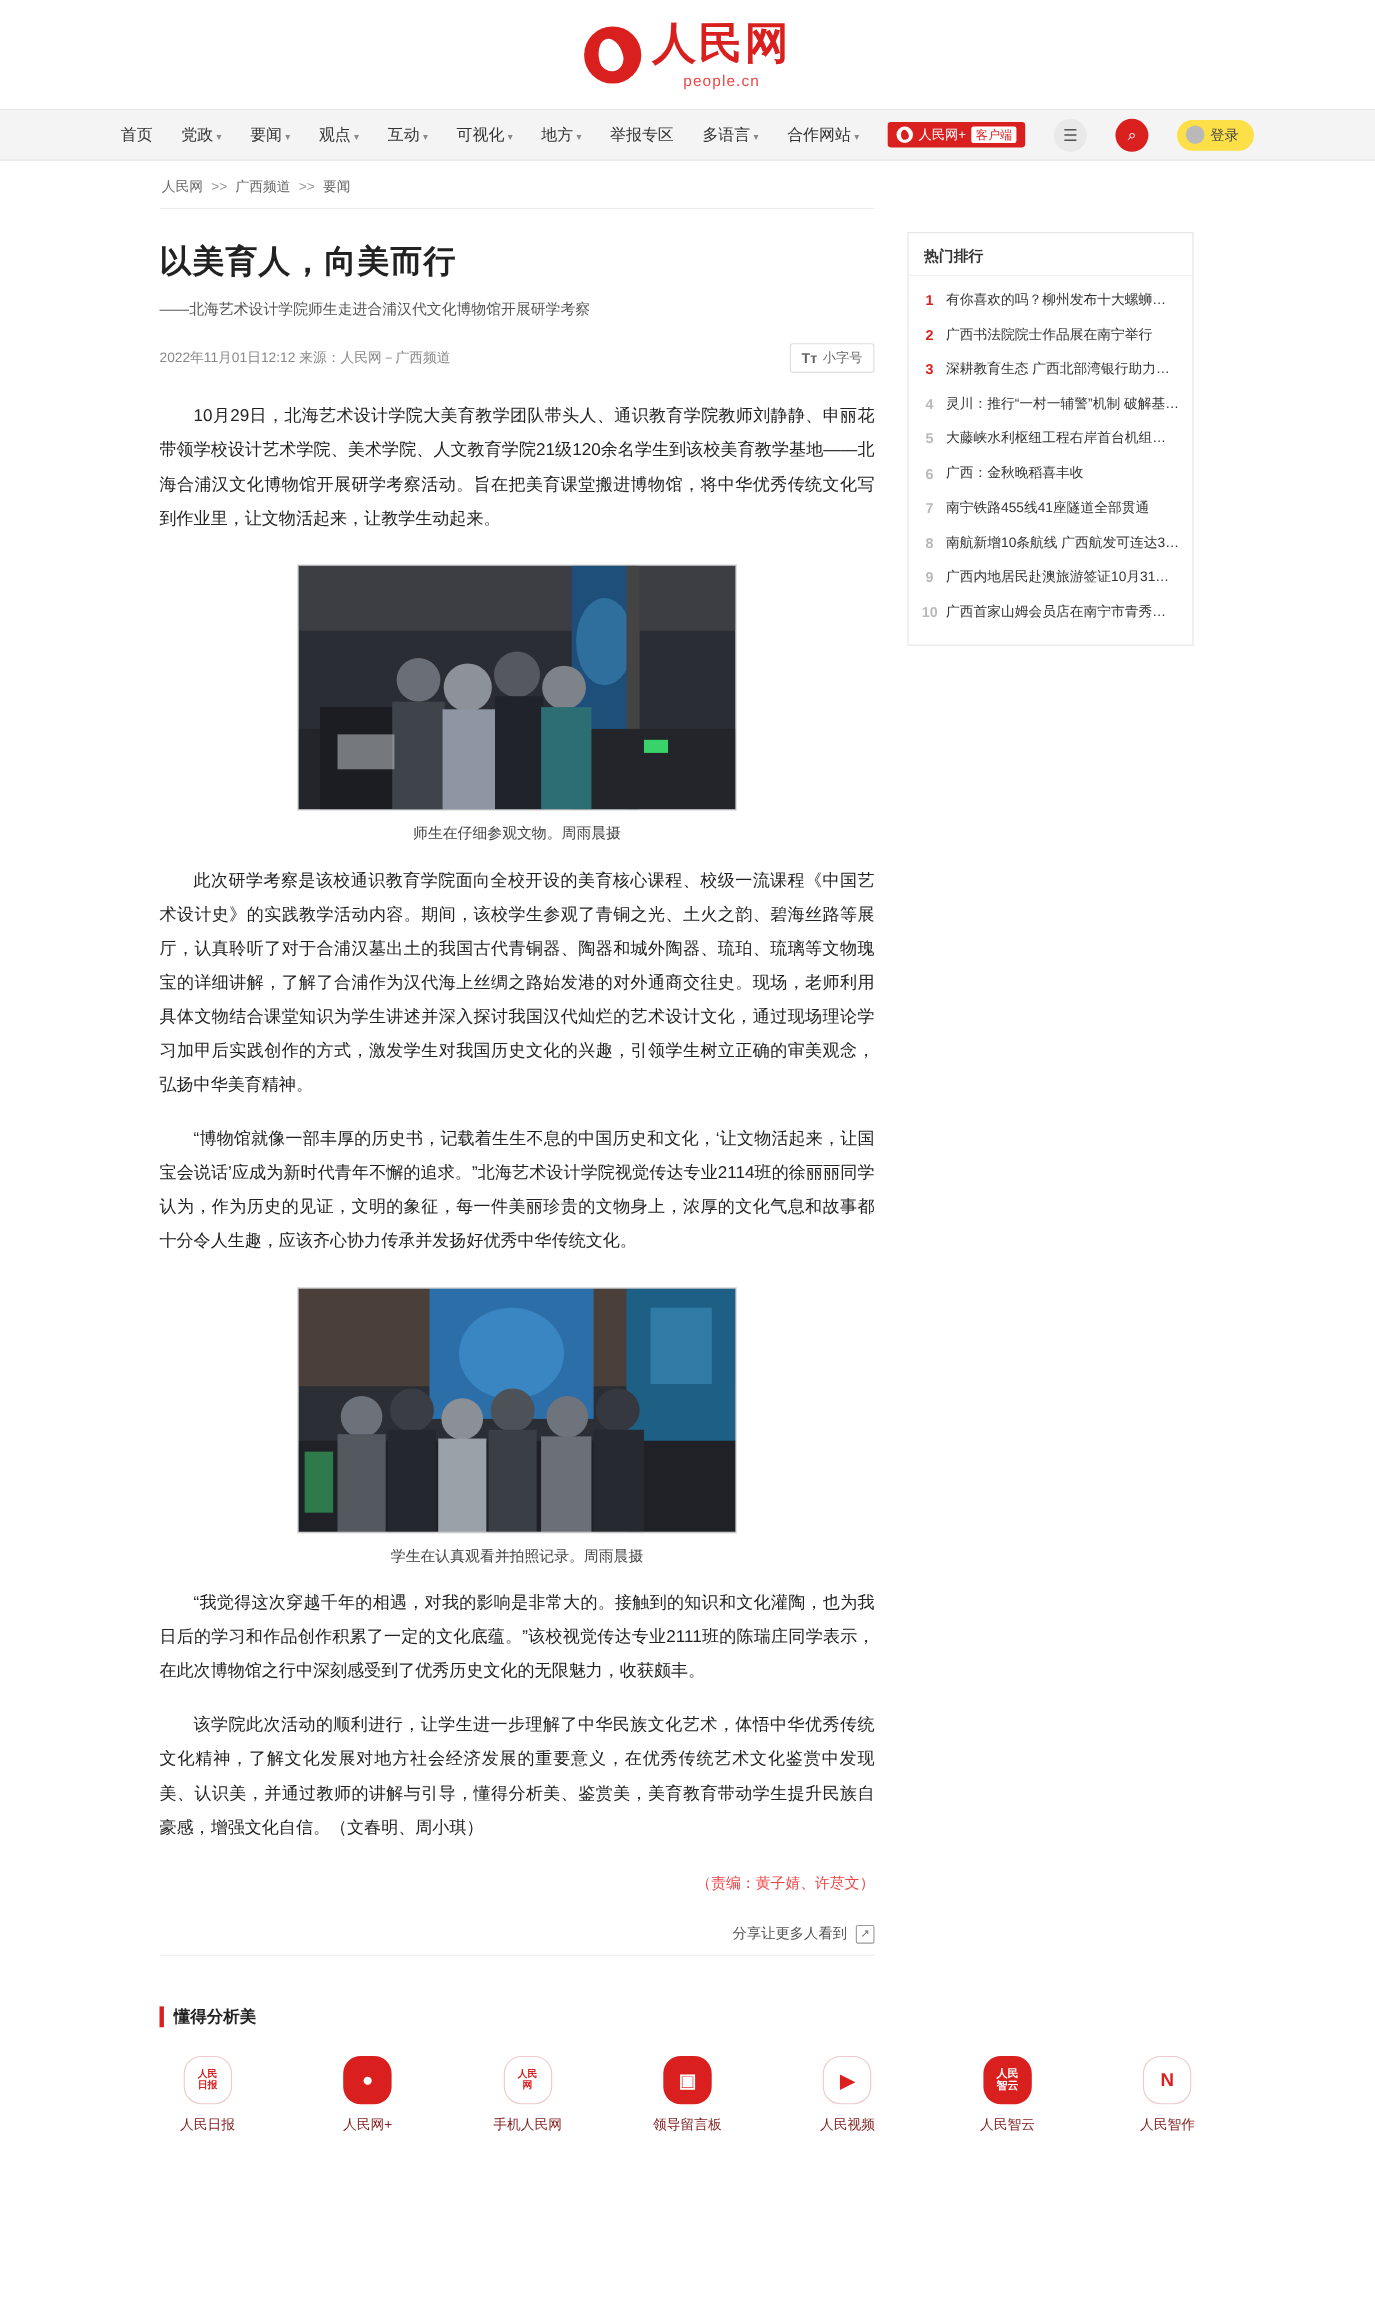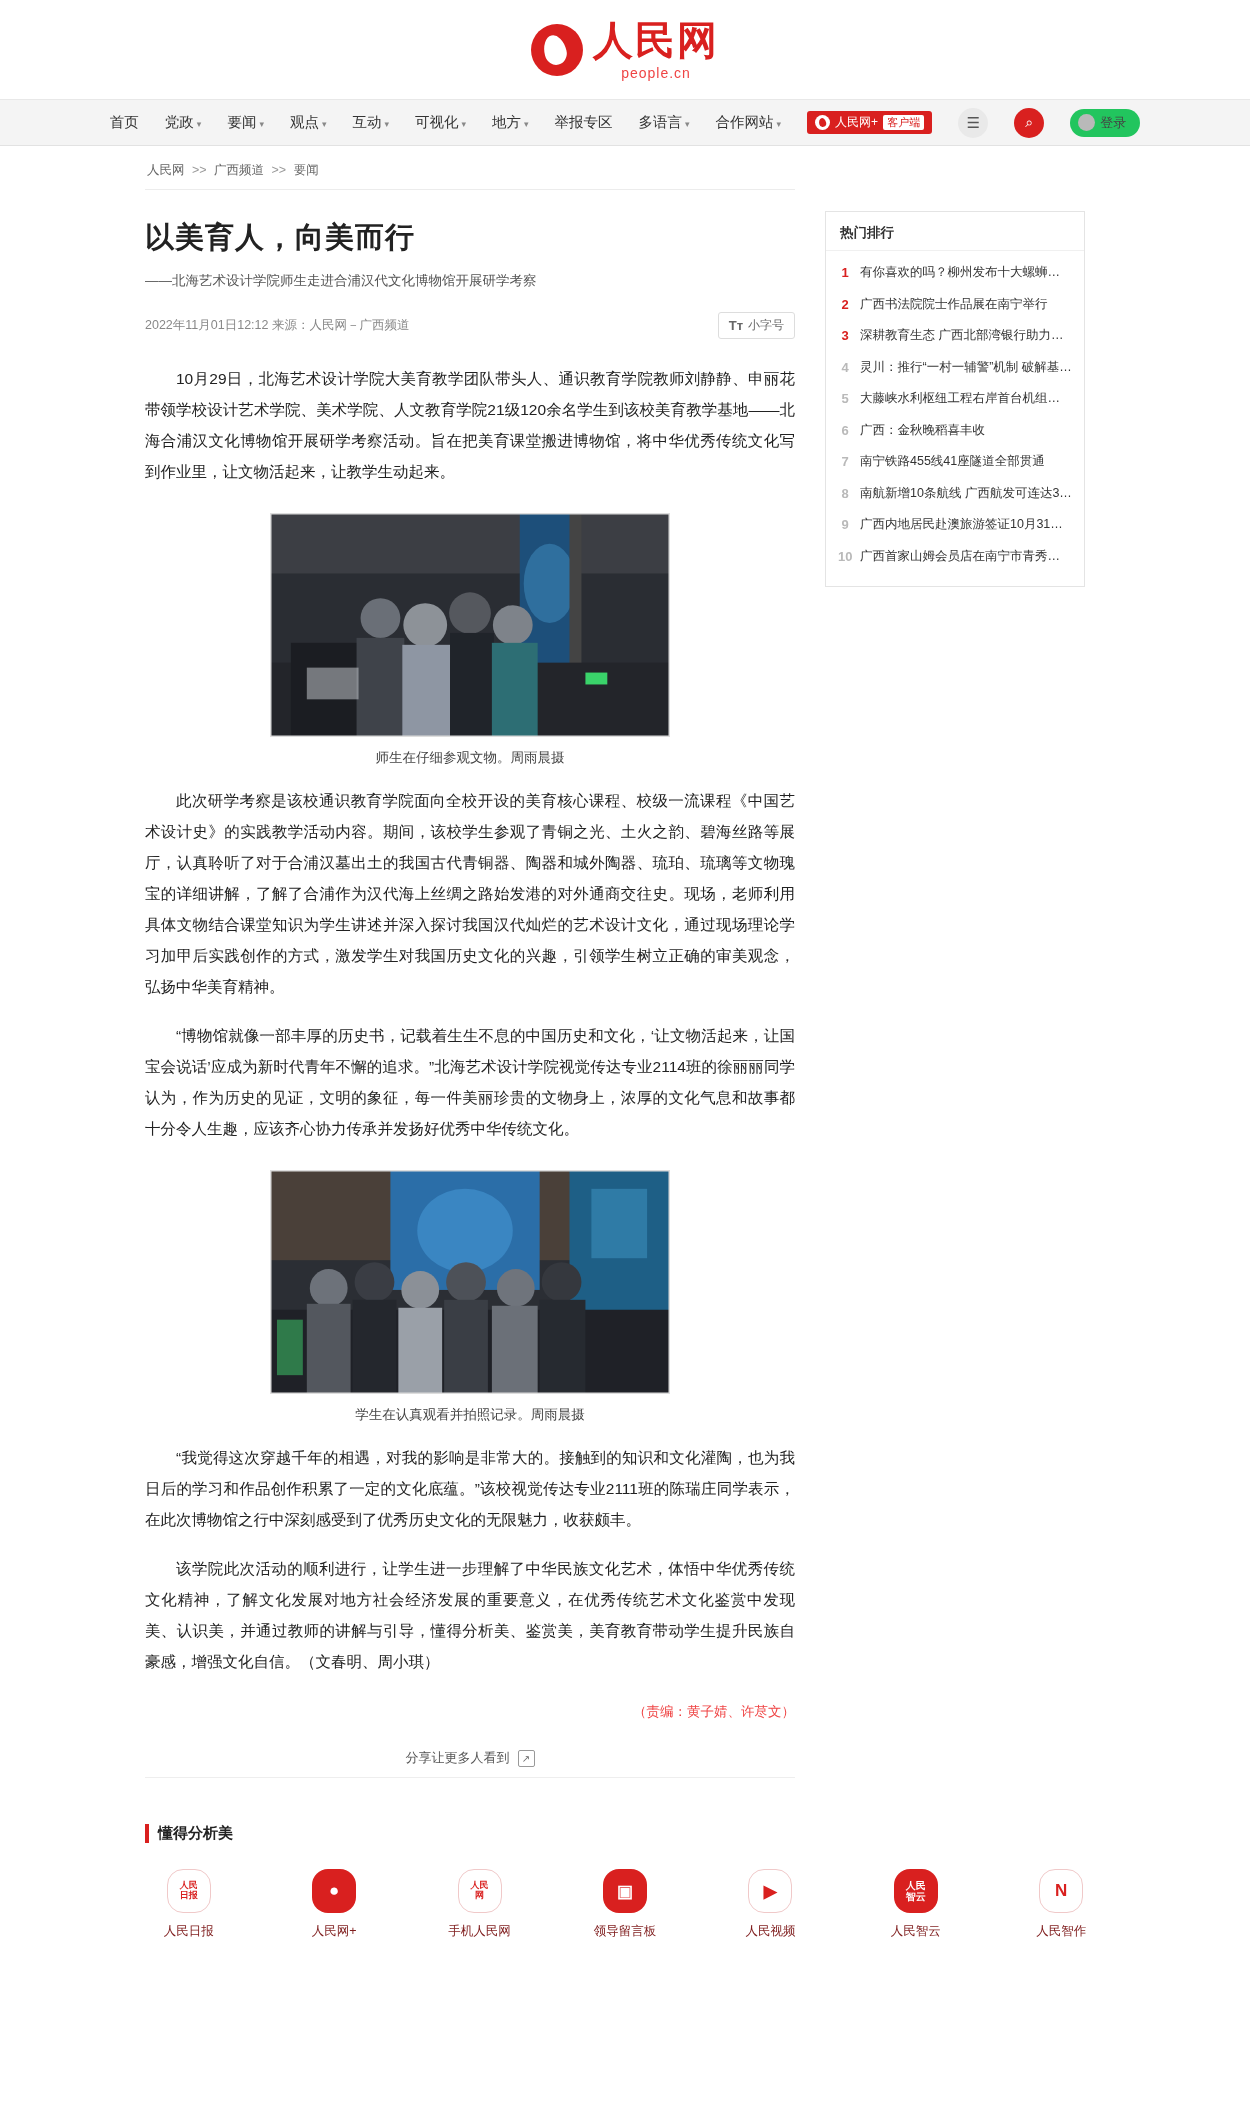--- a/index.html
+++ b/index.html
@@ -60,21 +60,21 @@
   }
   .nav-badge .sep { background:#fff; color:#d9201f; border-radius:2px; padding:0 4px; font-size:11px; }
   .icon-btn {
     width:30px; height:30px; border-radius:50%;
     display:flex; align-items:center; justify-content:center;
     cursor:pointer;
   }
   .icon-hamburger { background:#e9e9e9; color:#555; font-size:15px; }
   .icon-search { background:#d9201f; color:#fff; font-size:14px; }
   .login-btn {
-    background:#22c55e; border-radius:15px; padding:5px 14px 5px 8px;
+    background:#fde047; border-radius:15px; padding:5px 14px 5px 8px;
     display:flex; align-items:flex-start; gap:5px; font-size:13px; color:#444; cursor:pointer;
   }
   .login-btn .av {
     width:17px; height:17px; border-radius:50%; background:#b9b9b9;
   }
 
   
   .crumb-wrap { width:960px; margin:0 auto; padding:16px 0 10px; font-size:12.5px; color:#666;}
   .crumb-wrap span { margin:0 2px; }
   .crumb-sep { color:#999; }
@@ -109,21 +109,21 @@
   .photo {
     width:400px; height:220px; margin:0 auto; display:block;
     border:1px solid #ddd; position:relative; overflow:hidden;
   }
   .photo.p1 { height:224px; }
   .photo.p2 { height:224px; }
   .caption { font-size:13.5px; color:#444; margin-top:12px; }
 
   .editor { text-align:right; font-size:13.5px; color:#ef4444; margin-top:26px; }
   .share-row {
-    margin-top:18px; padding:10px 0; display:flex; justify-content:center;
+    margin-top:18px; padding:10px 0; display:flex; justify-content:flex-end;
     align-items:center; gap:8px; font-size:13px; color:#555;
     border-bottom:1px solid #eee;
   }
   .share-icon {
     width:17px;height:17px;border:1px solid #999;border-radius:2px;
     display:inline-flex;align-items:center;justify-content:center;font-size:10px;color:#666;
   }
 
   
   .rank-box { border:1px solid #e4e4e4; background:#fff; }

